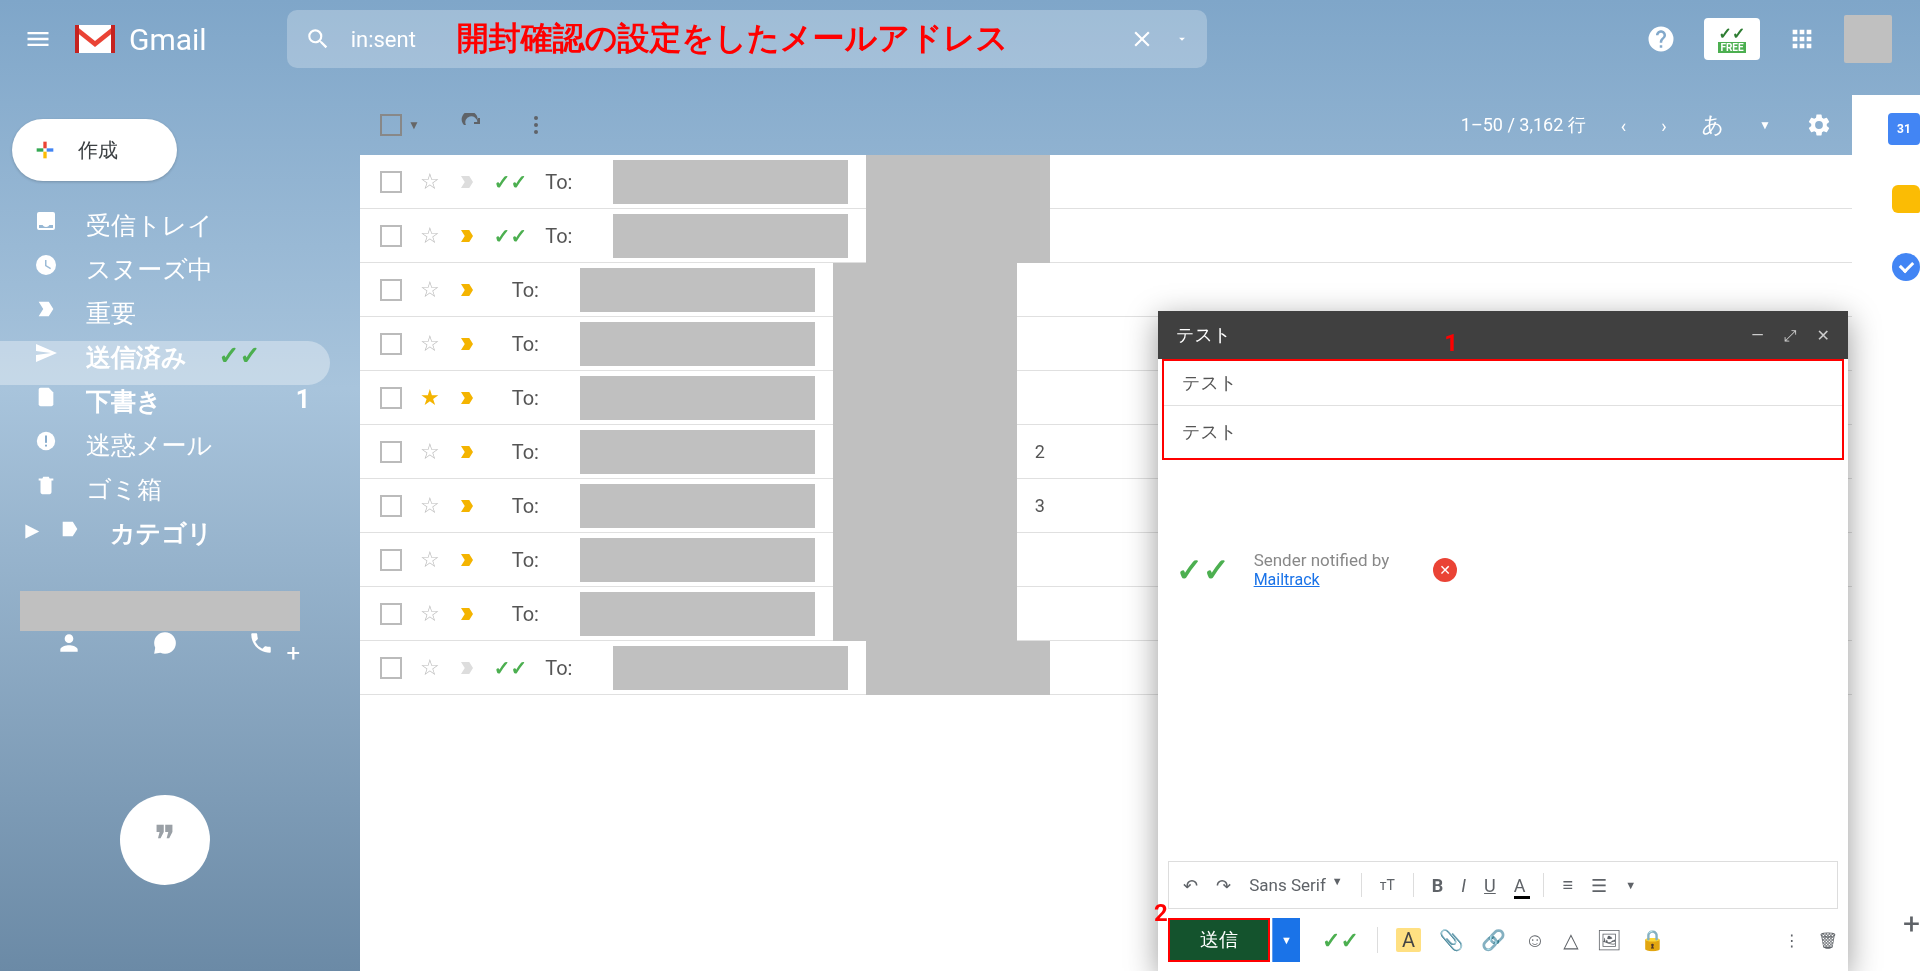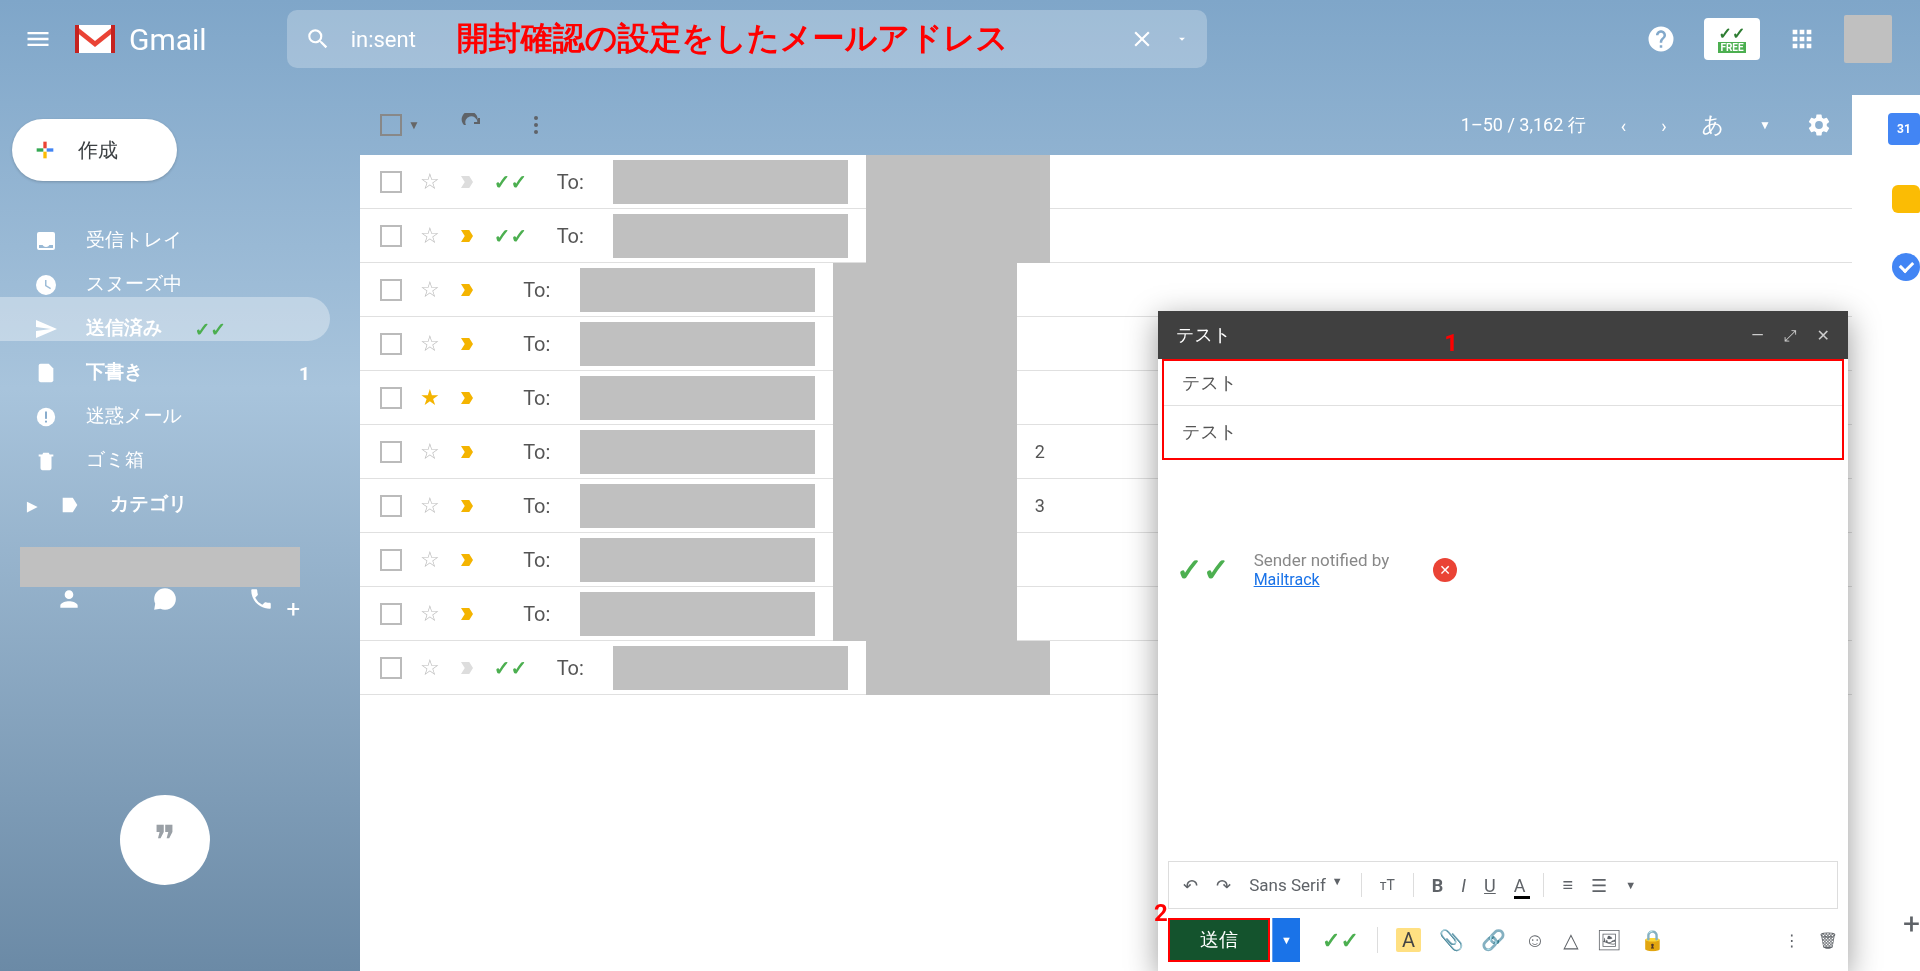--- a/index.html
+++ b/index.html
@@ -21,21 +21,21 @@
 .mailtrack-badge { width: 56px; height: 42px; background: #fff; border-radius: 4px; display: flex; flex-direction: column; align-items: center; justify-content: center; font-size: 10px; color: #4caf50; font-weight: bold; }
 .mt-check { color: #2e7d32; font-size: 16px; line-height: 1; }
 .mt-free { background: #4caf50; color: #fff; padding: 0 2px; font-size: 10px; }
 .avatar { width: 48px; height: 48px; background: #c0c0c0; border-radius: 2px; }
 
 
 .sidebar { position: absolute; left: 0; top: 95px; width: 330px; }
 .compose-btn { width: 165px; height: 62px; background: #fff; border-radius: 31px; margin-left: 12px; display: flex; align-items: center; gap: 18px; padding-left: 18px; box-shadow: 0 1px 3px rgba(0,0,0,0.2); cursor: pointer; font-size: 20px; color: #3c4043; margin-top: 24px; }
 .plus-icon { width: 30px; height: 30px; }
 .nav-list { margin-top: 28px; }
-.nav-item { height: 44px; display: flex; align-items: flex-end; padding-left: 34px; gap: 28px; color: #fff; font-size: 19px; border-radius: 0 22px 22px 0; cursor: pointer; }
+.nav-item { height: 44px; display: flex; align-items: flex-start; padding-left: 34px; gap: 28px; color: #fff; font-size: 25px; border-radius: 0 22px 22px 0; cursor: pointer; }
 .nav-item.active { background: rgba(255,255,255,0.35); font-weight: bold; }
 .nav-item.bold { font-weight: bold; }
 .nav-icon { width: 24px; height: 24px; display: flex; align-items: center; justify-content: center; }
 .nav-count { margin-left: auto; margin-right: 20px; }
 .sent-check { color: #4caf50; margin-left: 4px; }
 .user-box { margin-top: 30px; margin-left: 20px; width: 280px; height: 40px; background: #c0c0c0; }
 .user-plus { color: #fff; float: right; margin-right: 30px; margin-top: 8px; font-size: 24px; }
 .hangout-bubble { position: absolute; top: 700px; left: 120px; width: 90px; height: 90px; background: #fff; border-radius: 50%; display: flex; align-items: center; justify-content: center; color: #9aa0a6; font-size: 40px; }
 .footer-icons { position: absolute; bottom: 0; left: 0; width: 330px; height: 48px; display: flex; justify-content: center; gap: 70px; align-items: center; color: #fff; }
 
@@ -49,21 +49,21 @@
 
 
 .email-list { position: absolute; left: 360px; top: 155px; right: 68px; bottom: 0; background: #fff; overflow: hidden; }
 .email-row { height: 54px; display: flex; align-items: center; padding: 0 20px; border-bottom: 1px solid #e0e0e0; gap: 18px; }
 .row-check { width: 22px; height: 22px; border: 2px solid #bbb; }
 .row-star { color: #bbb; font-size: 22px; }
 .row-star.gold { color: #f4b400; }
 .row-imp { width: 18px; }
 .row-imp.yellow svg path { fill: #f4b400; }
 .row-track { color: #4caf50; font-size: 20px; font-weight: bold; }
-.row-to { color: #555; font-size: 20px; width: 50px; text-align: center; }
+.row-to { color: #555; font-size: 20px; width: 50px; }
 .row-redact { width: 235px; height: 44px; background: #c0c0c0; }
 .row-redact2 { width: 184px; height: 54px; background: #c0c0c0; }
 .row-num { color: #555; font-size: 18px; width: 20px; }
 
 
 .right-panel { position: absolute; right: 0; top: 95px; width: 68px; height: 876px; background: #fff; display: flex; flex-direction: column; align-items: flex-end; gap: 40px; padding-top: 18px; }
 .cal-icon { width: 32px; height: 32px; background: #4285f4; border-radius: 4px; display: flex; align-items: center; justify-content: center; color: #fff; font-size: 12px; font-weight: bold; }
 .keep-icon { width: 28px; height: 28px; background: #fbbc04; border-radius: 6px 6px 2px 6px; }
 .tasks-icon { width: 28px; height: 28px; background: #4285f4; border-radius: 50%; position: relative; }
 .tasks-icon::after { content: ''; position: absolute; width: 10px; height: 6px; border-left: 3px solid #fff; border-bottom: 3px solid #fff; transform: rotate(-45deg); top: 8px; left: 8px; }
@@ -172,20 +172,28 @@
         </span>
       <span>受信トレイ</span>
     </div>
     <div class="nav-item">
       <span class="nav-icon">
           <svg width="24" height="24" viewBox="0 0 24 24">
             <path fill="#fff" d="M12 2a10 10 0 100 20 10 10 0 000-20zm.5 5v5.25l4.5 2.67-.75 1.23L11 13V7h1.5z"></path>
           </svg>
         </span>
       <span>スヌーズ中</span>
+    </div>
+    <div class="nav-item">
+      <span class="nav-icon">
+          <svg width="22" height="22" viewBox="0 0 24 24">
+            <path fill="#fff" d="M4 4h11l5 8-5 8H4l5-8z"></path>
+          </svg>
+        </span>
+      <span>重要</span>
     </div>
     <div class="nav-item active">
       <span class="nav-icon">
           <svg width="24" height="24" viewBox="0 0 24 24">
             <path fill="#fff" d="M2 21l21-9L2 3v7l15 2-15 2v7z"></path>
           </svg>
         </span>
       <span>送信済み</span>
       <span class="sent-check">✓✓</span>
     </div>

